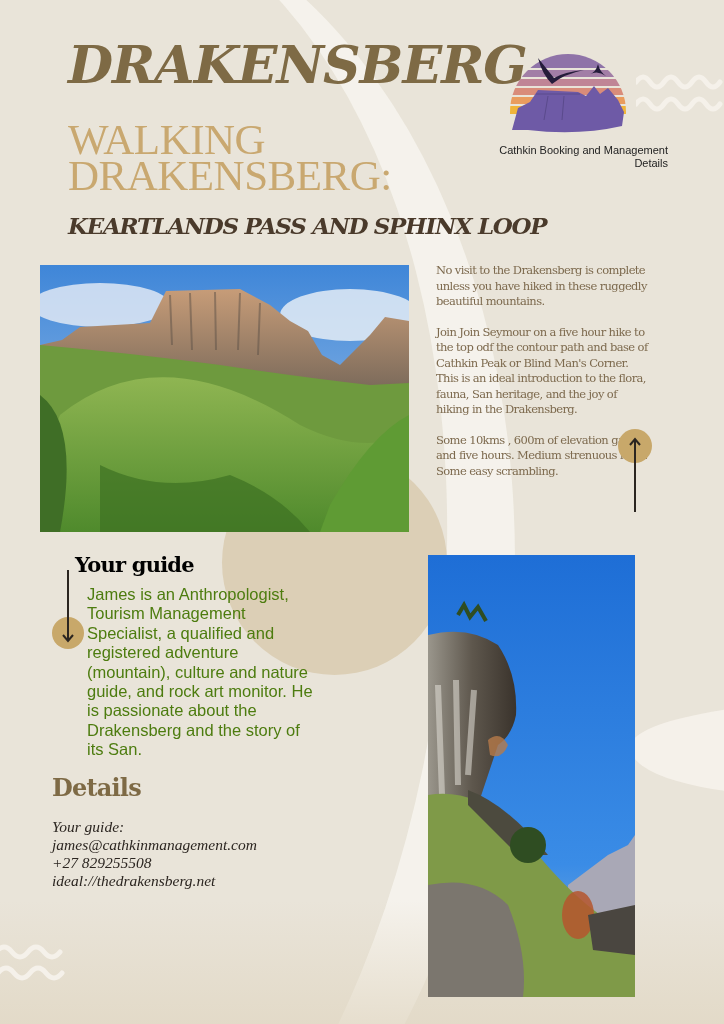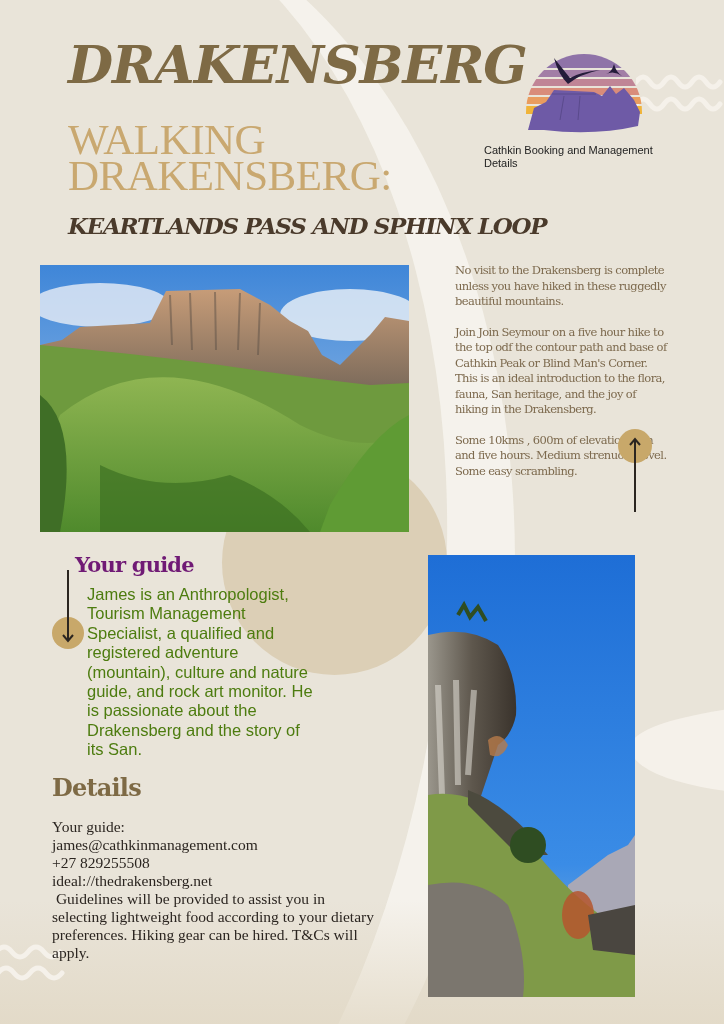--- a/index.html
+++ b/index.html
@@ -39,57 +39,57 @@
   .title-sub {
     position: absolute; left: 68px; top: 122px; margin: 0;
     font-family: "Liberation Serif", serif; font-weight: normal;
     font-size: 43px; line-height: 36px; color: #c9a870; letter-spacing: -0.5px; z-index: 2;
   }
   .title-route {
     position: absolute; left: 68px; top: 212px; margin: 0;
     font-family: "DejaVu Serif", serif; font-style: italic; font-weight: bold;
     font-size: 23px; letter-spacing: -1.3px; color: #4a3a2b; z-index: 2; text-align: right;
   }
-  .logo { position: absolute; left: 484px; top: 50px; width: 200px; z-index: 2; text-align: left; }
+  .logo { position: absolute; left: 468px; top: 50px; width: 200px; z-index: 2; text-align: right; }
   .logo-caption {
     font-family: "Liberation Sans", sans-serif; font-size: 11px; line-height: 13px; color: #222;
     margin-top: 4px;
   }
 
   .photo { position: absolute; overflow: hidden; z-index: 2; }
   .photo svg { display: block; }
 
   .intro {
     position: absolute; left: 436px; top: 263px; width: 215px; z-index: 2;
     font-family: "DejaVu Serif", serif; font-size: 11.5px; line-height: 15.5px;
-    color: #7d6a4e; letter-spacing: -0.6px; margin-left: 19px;
+    color: #7d6a4e; letter-spacing: -0.6px;
   }
   .intro p { margin: 0 0 15px 0; }
 
   .arrow-decor { position: absolute; z-index: 3; }
 
   .guide-heading {
     position: absolute; left: 75px; top: 552px; margin: 0;
     font-family: "DejaVu Serif", serif; font-weight: bold; font-size: 21px;
-    letter-spacing: -0.8px; color: #701a75; z-index: 2;
+    letter-spacing: -0.8px; color: #000000; z-index: 2;
   }
   .guide-body {
     position: absolute; left: 87px; top: 585px; width: 230px; margin: 0; z-index: 2;
     font-family: Liberation Sans, sans-serif; font-size: 16.5px; line-height: 19.4px; color: #4d7c0f;
   }
   .details-heading {
     position: absolute; left: 52px; top: 773px; margin: 0;
     font-family: "DejaVu Serif", serif; font-size: 24px; letter-spacing: -0.8px;
     color: #7e6a45; z-index: 2;
   }
   .details-body {
     position: absolute; left: 52px; top: 818px; width: 330px; z-index: 2;
     font-family: "Liberation Serif", serif; font-size: 15.5px; line-height: 18px; color: #2b2520;
   }
-  .details-body div { margin: 0; }
+  .details-body div { margin: 0; font-style: italic; }
 </style>
 </head>
 <body>
 
 <div class="bg-layer">
   <div class="arc-band"></div>
   <div class="right-band"></div>
   <div class="tan-circle"></div>
   <div class="bottom-shade"></div>
 
@@ -221,14 +221,13 @@
     <path d="M30 60 L36 50 L42 62 L50 52 L58 66" stroke="#2f4d22" stroke-width="4" fill="none"></path>
   </svg>
 </div>
 
 <h3 class="details-heading">Details</h3>
 <div class="details-body">
   <div>Your guide:</div>
   <div>james@cathkinmanagement.com</div>
   <div>+27 829255508</div>
   <div>ideal://thedrakensberg.net</div>
-  <div style="white-space:pre-wrap;"> Guidelines will be provided to assist you in selecting lightweight food according to your dietary preferences. Hiking gear can be hired. T&amp;Cs will apply.</div>
 </div>
 
 </body></html>

